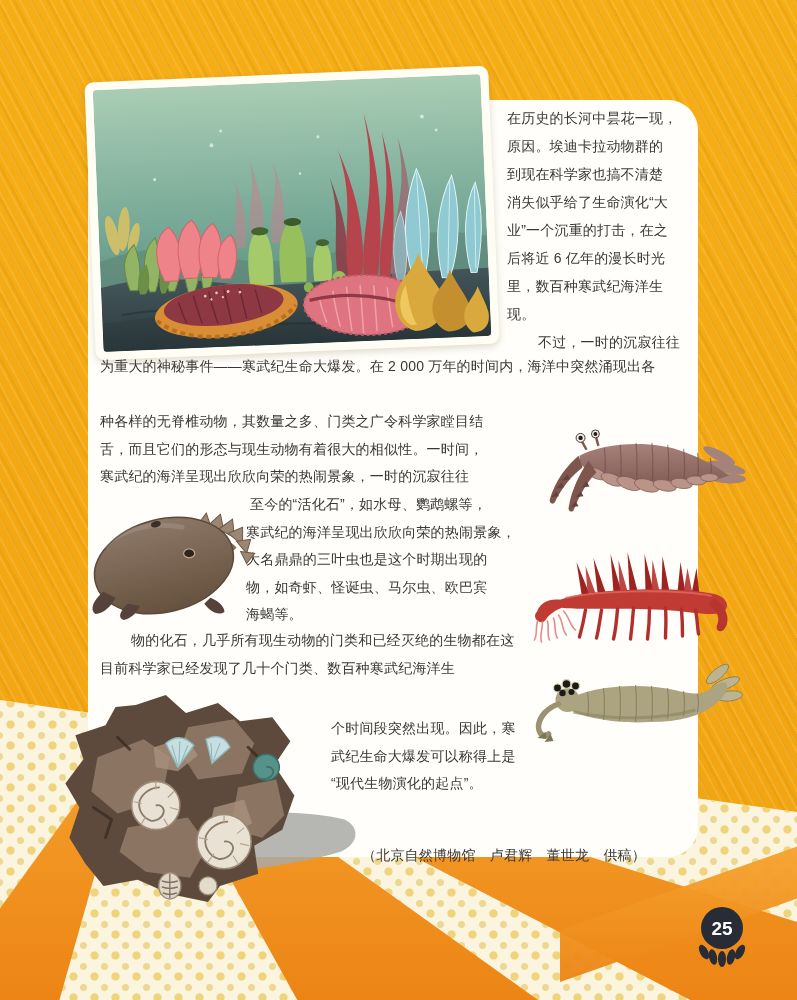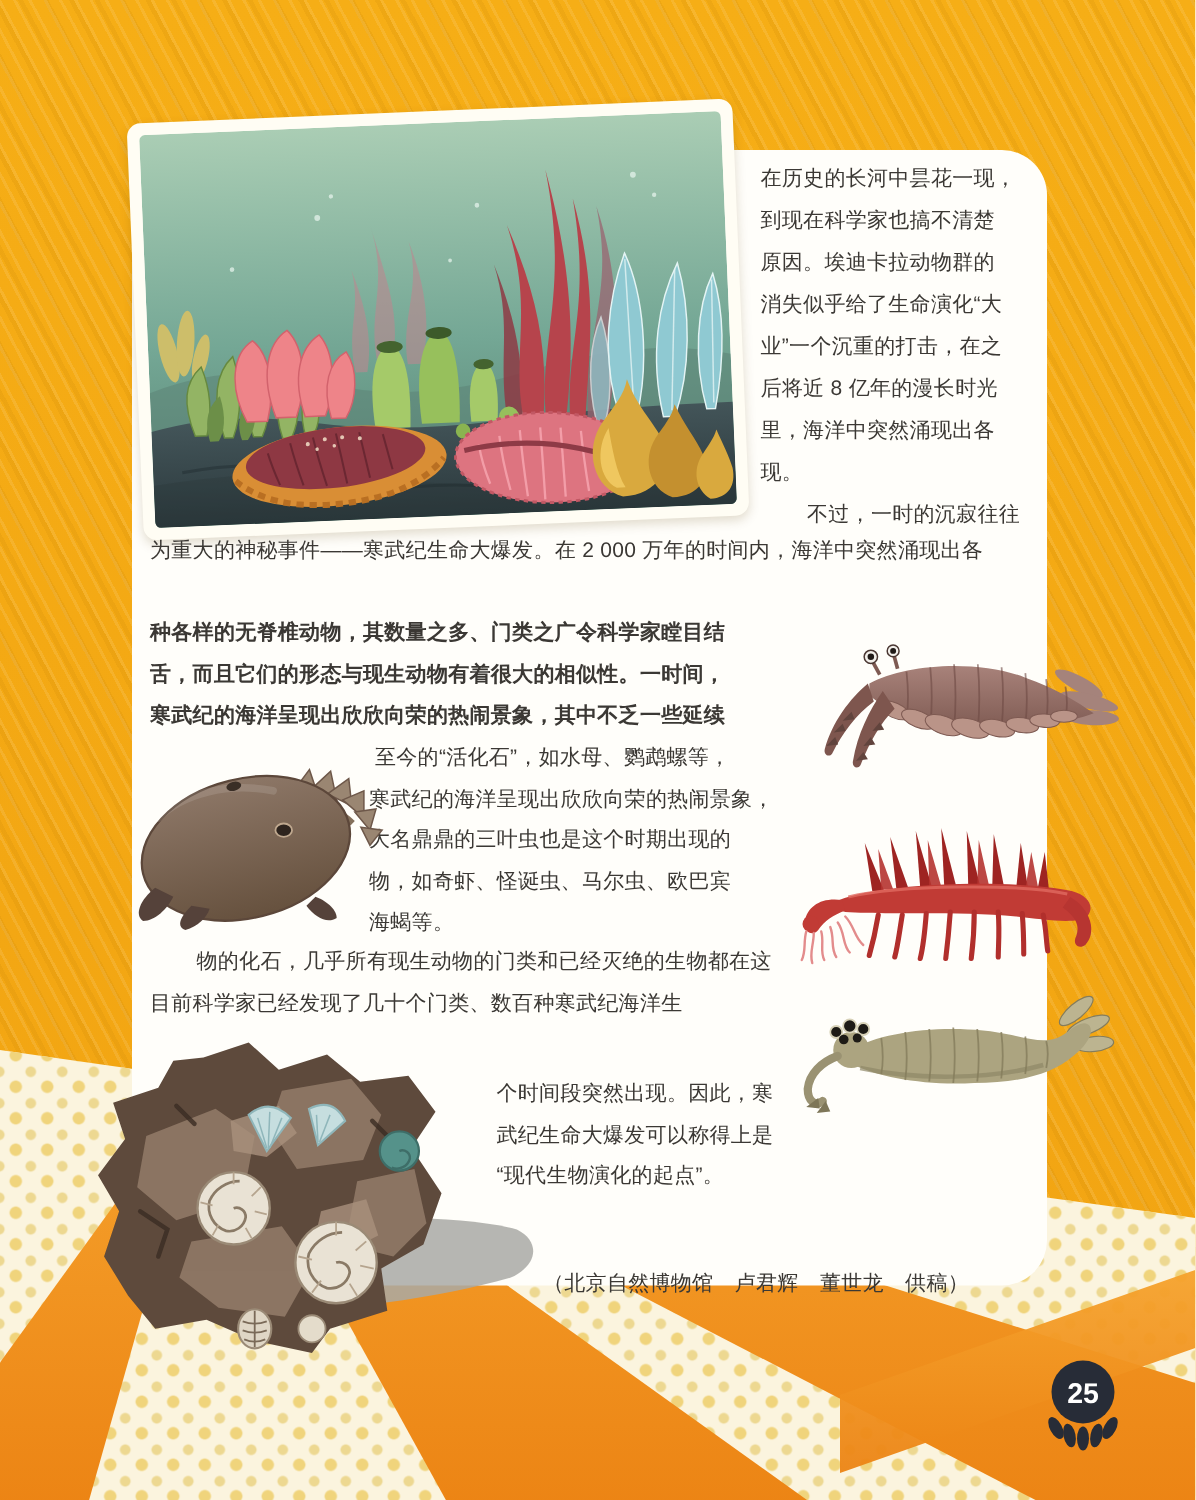--- a/index.html
+++ b/index.html
@@ -34,21 +34,21 @@
   .sea-frame svg{display:block;width:100%;height:100%;border-radius:4px;}
 
   
   .txt{position:absolute;z-index:4;color:#3B3834;font-size:14px;
        letter-spacing:0.2px;}
   .txt div{height:27.5px;line-height:27.5px;white-space:nowrap;}
   .col1{left:507px;top:104px;width:196px;}
   .col1 div{height:28px;line-height:28px;}
   .col1 div:last-child{text-indent:31px;}
   .fullp{left:100px;top:353px;width:600px;}
-  .wrapp{left:100px;top:408px;width:470px;font-weight:bold;}
+  .wrapp{left:100px;top:408px;width:470px;}
   .midp{left:246px;top:491px;width:320px;}
   .midp div:first-child{margin-left:4px;}
   .para3{left:100px;top:627px;width:470px;}
   .para3 div:first-child{text-indent:31px;}
   .closing{left:331px;top:715px;width:230px;}
   .attr{left:362px;top:795px;width:300px;height:24px;line-height:24px;margin-top:48px;}
 
   
   .ill{position:absolute;z-index:4;}
   .anomalocaris{left:531px;top:426px;width:216px;height:104px;}
@@ -235,38 +235,38 @@
       <circle cx="352" cy="54" r="1.5"></circle>
         <circle cx="60" cy="92" r="1.6"></circle>
         <circle cx="230" cy="56" r="1.6"></circle>
       <circle cx="210" cy="92" r="1.3"></circle>
     </g>
   </svg>
 </div>
 
 <div class="txt col1">
   <div>在历史的长河中昙花一现，</div>
+  <div>原因。埃迪卡拉动物群的</div>
   <div>到现在科学家也搞不清楚</div>
-  <div>原因。埃迪卡拉动物群的</div>
   <div>消失似乎给了生命演化“大</div>
   <div>业”一个沉重的打击，在之</div>
-  <div>后将近 8 亿年的漫长时光</div>
-  <div>里，海洋中突然涌现出各</div>
+  <div>后将近 6 亿年的漫长时光</div>
+  <div>里，数百种寒武纪海洋生</div>
   <div>现。</div>
   <div>不过，一时的沉寂往往</div>
 </div>
 
 <div class="txt fullp">
   <div>为重大的神秘事件——寒武纪生命大爆发。在 2 000 万年的时间内，海洋中突然涌现出各</div>
 </div>
 
 <div class="txt wrapp">
   <div>种各样的无脊椎动物，其数量之多、门类之广令科学家瞠目结</div>
   <div>舌，而且它们的形态与现生动物有着很大的相似性。一时间，</div>
-  <div>寒武纪的海洋呈现出欣欣向荣的热闹景象，其中不乏一些延续</div>
+  <div>寒武纪的海洋呈现出欣欣向荣的热闹景象，一时的沉寂往往</div>
 </div>
 
 <div class="txt midp">
   <div>至今的“活化石”，如水母、鹦鹉螺等，</div>
   <div>寒武纪的海洋呈现出欣欣向荣的热闹景象，</div>
   <div>大名鼎鼎的三叶虫也是这个时期出现的</div>
   <div>物，如奇虾、怪诞虫、马尔虫、欧巴宾</div>
   <div>海蝎等。</div>
 </div>
 

